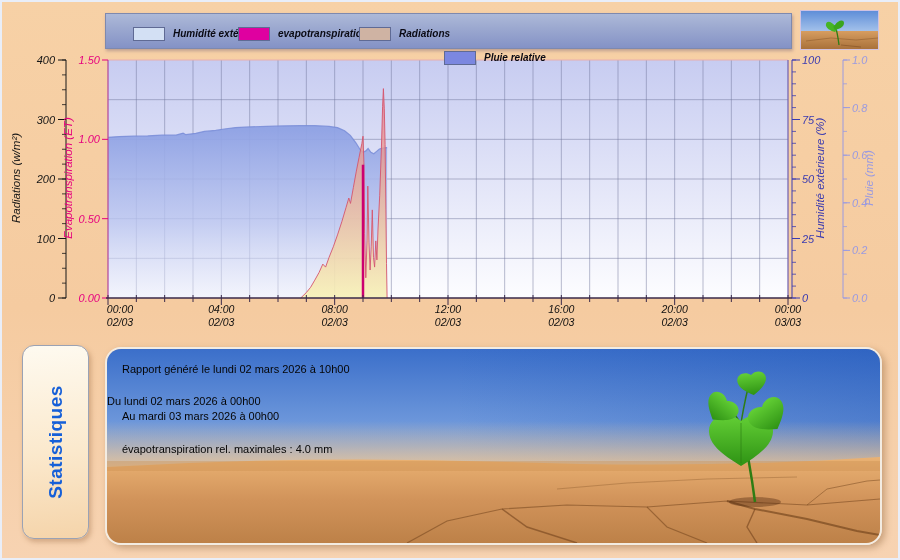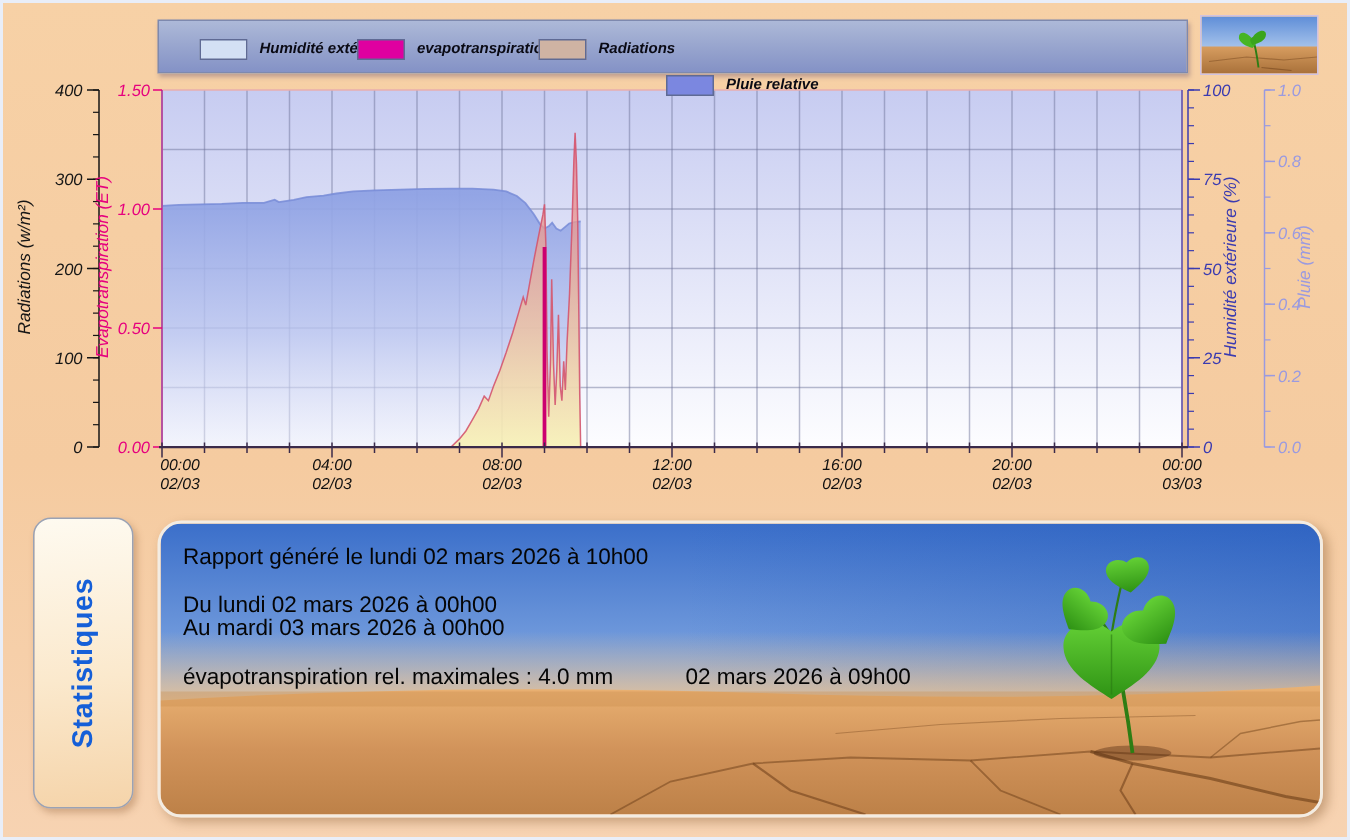--- a/index.html
+++ b/index.html
@@ -40,21 +40,21 @@
   .stats-tab span{
     position:absolute;left:50%;top:50%;transform:translate(-50%,-50%) rotate(-90deg);
     white-space:nowrap;font-size:19px;font-weight:700;color:#155fd8;letter-spacing:.5px;
   }
   .stats-panel{
     position:absolute;left:105px;top:347px;width:773px;height:194px;
     border-radius:16px;overflow:hidden;border:2px solid #f3ece2;
     box-shadow:3px 3px 7px rgba(130,85,45,.4);
   }
   .stats-panel svg.desert{position:absolute;left:0;top:0;width:100%;height:100%;}
-  .st-line{position:absolute;font-size:15px;color:#050505;white-space:nowrap;z-index:2;}
+  .st-line{position:absolute;font-size:11px;color:#050505;white-space:nowrap;z-index:2;}
 </style>
 </head>
 <body>
 
 <div class="page">
 
   <div class="chart-region">
     <svg id="chart-svg" width="900" height="345" viewBox="0 0 900 345">
         <defs>
           <linearGradient id="gPlot" x1="0" y1="60" x2="0" y2="298" gradientUnits="userSpaceOnUse">
@@ -367,19 +367,18 @@
         <path d="M-13,-74 C-20,-84 -26,-92 -27,-97" stroke="#2e7d14" stroke-width="1.6" fill="none"></path>
         <path d="M-14,-76 C-10,-100 -7,-112 -4,-122" stroke="#2e7d14" stroke-width="1.5" fill="none"></path>
         <path transform="translate(-14,-78)" fill="url(#gLeaf)" d="M0,0 C-13,-11 -33,-5 -32,11 C-31,26 -14,36 0,45 C14,36 31,26 32,11 C33,-5 13,-11 0,0 Z"></path>
         <path d="M-14,-76 L-14,-36" stroke="#2a7a12" stroke-width="1" opacity="0.6" fill="none"></path>
         <path transform="translate(7,-92) rotate(-35) scale(0.6)" fill="url(#gLeaf)" d="M0,0 C-13,-11 -33,-5 -32,11 C-31,26 -14,36 0,45 C14,36 31,26 32,11 C33,-5 13,-11 0,0 Z"></path>
         <path transform="translate(-28,-98) rotate(38) scale(0.52)" fill="url(#gLeaf)" d="M0,0 C-13,-11 -33,-5 -32,11 C-31,26 -14,36 0,45 C14,36 31,26 32,11 C33,-5 13,-11 0,0 Z"></path>
         <path transform="translate(-4,-124) rotate(-8) scale(0.45)" fill="url(#gLeaf)" d="M0,0 C-13,-11 -33,-5 -32,11 C-31,26 -14,36 0,45 C14,36 31,26 32,11 C33,-5 13,-11 0,0 Z"></path>
       </g>
     </svg>
     <div class="st-line" style="left:15px;top:14px">Rapport généré le lundi 02 mars 2026 à 10h00</div>
-    <div class="st-line" style="left:15px;top:46px">Du lundi 02 mars 2026 à 00h00</div>
+    <div class="st-line" style="left:0;top:46px">Du lundi 02 mars 2026 à 00h00</div>
     <div class="st-line" style="left:15px;top:61px">Au mardi 03 mars 2026 à 00h00</div>
     <div class="st-line" style="left:15px;top:94px">évapotranspiration rel. maximales : 4.0 mm</div>
-    <div class="st-line" style="left:350px;top:94px">02 mars 2026 à 09h00</div>
   </div>
 
 </div>
 
 </body></html>

